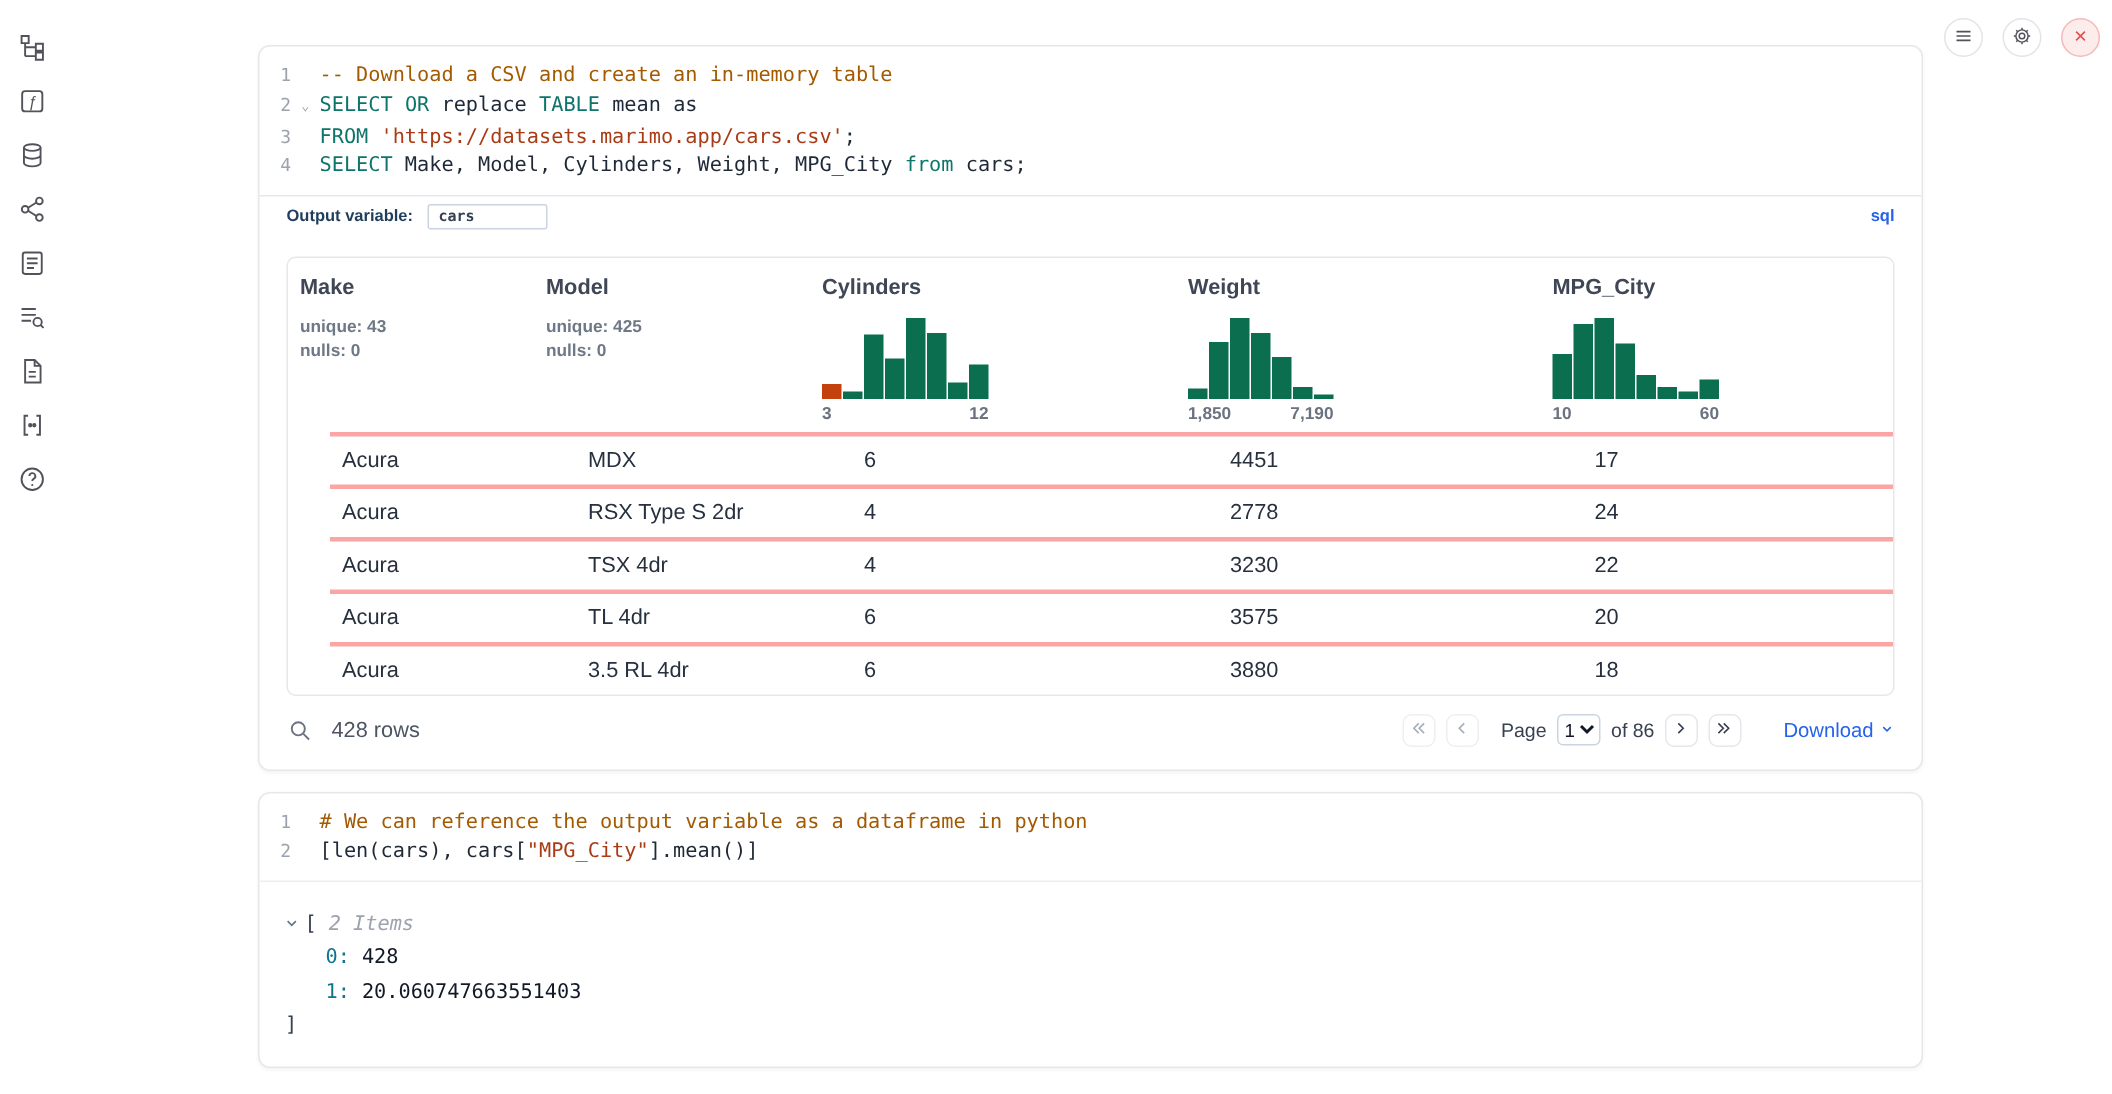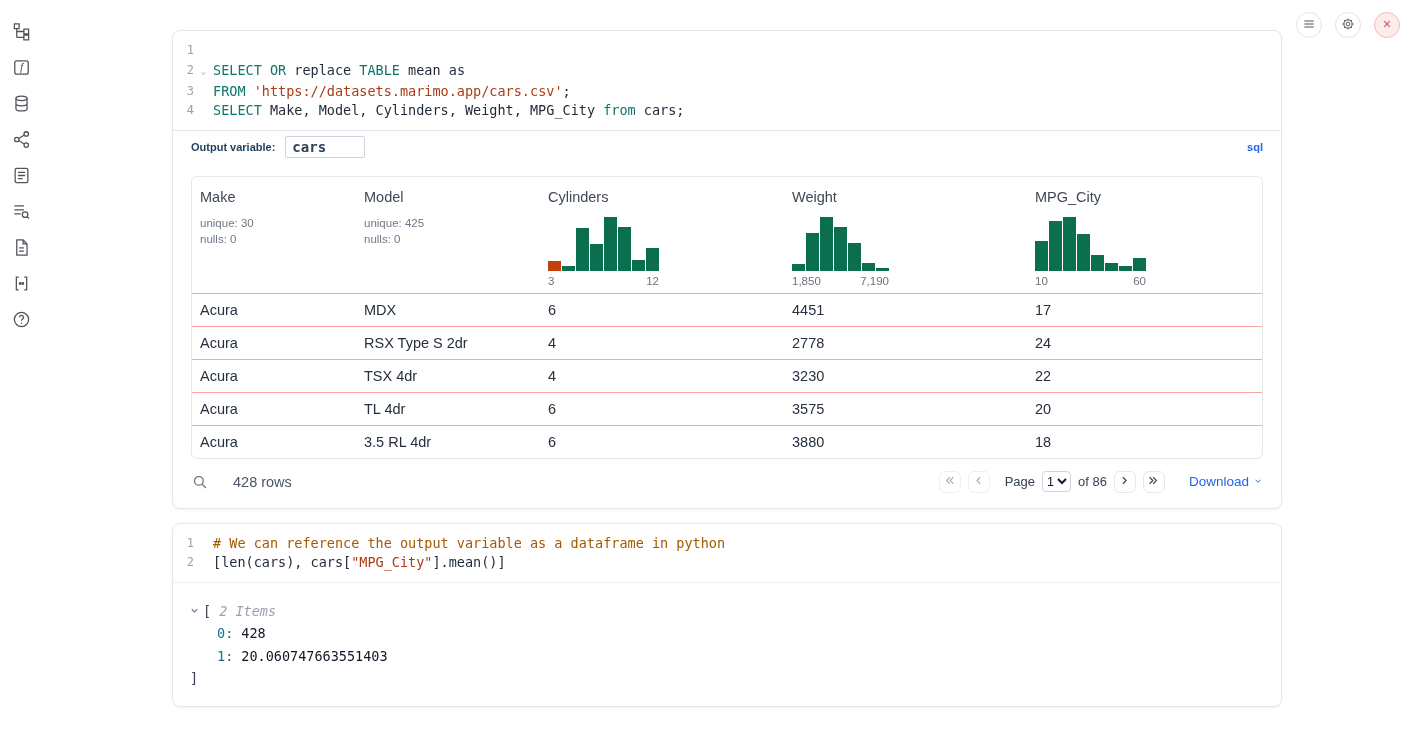--- a/index.html
+++ b/index.html
@@ -28,47 +28,47 @@
   .fold { width:19px; flex:none; text-align:center; color:#9ca3af; font-size:9px; line-height:21px; }
   .code-text { white-space:pre; color:#1f2937; }
   .tok-keyword { color:var(--kw); }
   .tok-comment { color:var(--comment); }
   .tok-string { color:var(--string); }
   .tok-plain { color:#1f2937; }
 
   
   .outvar-row { border-top:1px solid #e5e7eb; padding:5px 18px; display:flex; align-items:center; gap:10px; }
   .outvar-label { font-size:11px; font-weight:700; color:#1f3d5c; }
-  .outvar-input { width:80px; border:1px solid #cbd5e1; border-radius:2px; font-family:"DejaVu Sans Mono",monospace; font-size:14px; font-weight:700; color:#334155; padding:2px 6px; outline:none; }
+  .outvar-input { width:80px; border:1px solid #cbd5e1; border-radius:2px; font-family:"DejaVu Sans Mono",monospace; font-size:10px; font-weight:700; color:#334155; padding:2px 6px; outline:none; }
   .lang-badge { margin-left:auto; font-size:11px; font-weight:600; color:var(--link); cursor:pointer; }
 
   
   .table-wrap { margin:13px 18px 0; border:1px solid #e5e7eb; border-radius:6px; overflow:hidden; }
   .thead, .tr { display:grid; grid-template-columns:164px 184px 244px 243px 1fr; }
   .thead { padding:12px 0 6px; }
-  .th { padding:0 8px; }
+  .th { padding:0 8px;font-weight:bold; }
   .th-label { font-size:14.5px; color:#3f4756; margin-bottom:10px; }
   .th-stat { font-size:11.5px; color:#6f7886; line-height:16px; }
   .hist-bars { display:flex; align-items:flex-end; gap:1px; height:56px; }
   .hist-bar { width:13px; flex:none; }
   .hist-axis { display:flex; justify-content:space-between; font-size:11.5px; color:#6b7280; margin-top:4px; }
-  .tr { border-top:1px solid #fca5a5; }
+  .tr { border-top:3px solid #fca5a5;margin-left:28px; }
   .td { padding:8px; font-size:14.5px; color:#26303e; }
 
   
-  .table-footer { display:flex; align-items:center; padding:12px 18px 15px; gap:24px; }
+  .table-footer { display:flex; align-items:center; padding:12px 18px 15px; gap:12px; }
   .row-count { font-size:14.5px; color:#4b5563; }
   .pager { margin-left:auto; display:flex; align-items:center; gap:7px; }
   .pg-btn { width:22px; height:22px; border:1px solid #e5e7eb; border-radius:6px; background:#fff; display:flex; align-items:center; justify-content:center; color:#374151; cursor:pointer; }
   .pg-btn svg { width:13px; height:13px; }
   .pg-btn.disabled { color:#a6adba; border-color:#edeff2; }
   .page-label, .of-label { font-size:13px; color:#374151; }
   .page-label { margin-left:8px; }
   .page-select { height:21px; border:1px solid #cbd5e1; border-radius:4px; font-size:12.5px; color:#111827; background:#fff; }
-  .download { display:flex; align-items:center; gap:4px; color:var(--link); font-size:13.5px; cursor:pointer; }
+  .download { margin-left:16px; display:flex; align-items:center; gap:4px; color:var(--link); font-size:13.5px; cursor:pointer; }
   .download svg { width:10px; height:10px; }
   .search-icon { width:18px; height:18px; color:#6b7280; cursor:pointer; }
   .search-icon svg { width:100%; height:100%; }
 
   
   .output-area { border-top:1px solid #eceef1; padding:17px 0 16px; font-family:"DejaVu Sans Mono",monospace; font-size:13.5px; line-height:22.5px; color:#374151; }
   .tree-line1 { padding-left:16px; display:flex; align-items:center; }
   .tree-chevron { width:11px; height:11px; color:#64748b; margin-right:3px; cursor:pointer; }
   .tree-chevron svg { width:100%; height:100%; display:block; }
   .tree-bracket { color:#374151; }
@@ -162,20 +162,21 @@
   </button>
 </div>
 
 <main>
 
   <section class="cell">
     <div class="code-area" id="sql-code">
         <div class="code-line">
           <span class="gutter">1</span>
           <span class="fold"></span>
+          <span class="code-text"><span class="tok-comment">-- Download a CSV and create an in-memory table</span></span>
         </div>
         <div class="code-line">
           <span class="gutter">2</span>
           <span class="fold">⌄</span>
           <span class="code-text"><span class="tok-keyword">SELECT</span><span class="tok-plain"> </span><span class="tok-keyword">OR</span><span class="tok-plain"> replace </span><span class="tok-keyword">TABLE</span><span class="tok-plain"> mean as</span></span>
         </div>
         <div class="code-line">
           <span class="gutter">3</span>
           <span class="fold"></span>
           <span class="code-text"><span class="tok-keyword">FROM</span><span class="tok-plain"> </span><span class="tok-string">'https://datasets.marimo.app/cars.csv'</span><span class="tok-plain">;</span></span>
@@ -190,21 +191,21 @@
     <div class="outvar-row">
       <span class="outvar-label">Output variable:</span>
       <input class="outvar-input" value="cars" style="">
       <span class="lang-badge">sql</span>
     </div>
 
     <div class="table-wrap">
       <div class="thead" id="table-header">
           <div class="th">
             <div class="th-label">Make</div>
-            <div class="th-stat">unique: 30</div>
+            <div class="th-stat">unique: 43</div>
             <div class="th-stat">nulls: 0</div>
           </div>
           <div class="th">
             <div class="th-label">Model</div>
             <div class="th-stat">unique: 425</div>
             <div class="th-stat">nulls: 0</div>
           </div>
           <div class="th">
             <div class="th-label">Cylinders</div>
             <div class="hist" style="width: 111px;">

